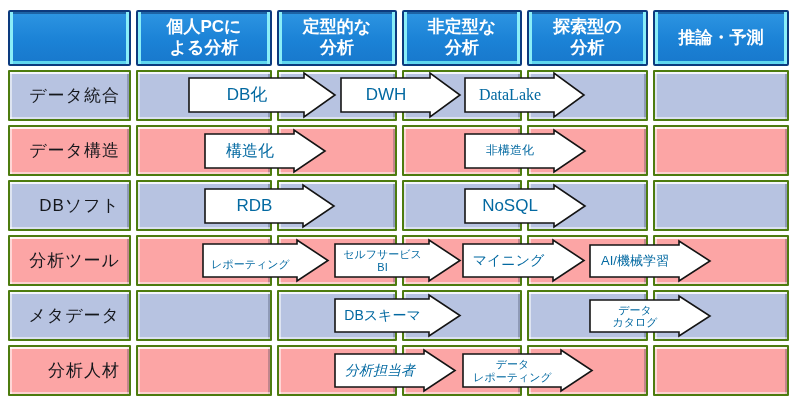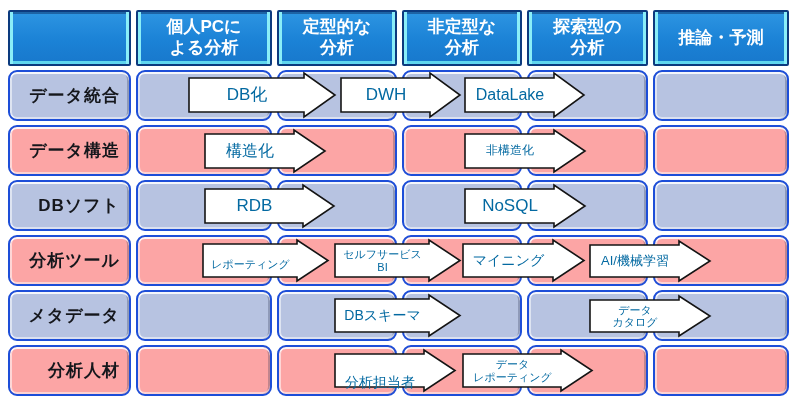--- a/index.html
+++ b/index.html
@@ -14,29 +14,28 @@
   #matrix {
     position:absolute; left:8px; top:10px;
     display:grid;
     grid-template-columns:123px 136px 120px 120px 121px 136px;
     grid-template-rows:56px repeat(6,51px);
     column-gap:5px; row-gap:4px;
   }
 
   
   .cell {
-    border:2px solid #1d4ed8;
-    border-radius:9px;
+    border:2px solid #4d7c0f;
+    border-radius:1px;
     box-shadow:
       inset 0 2px 0 rgba(255,255,255,.85),
       inset 2px 0 0 rgba(255,255,255,.55),
       inset 0 -2px 0 rgba(255,255,255,.5),
       inset -2px 0 0 rgba(40,50,80,.28);
     box-sizing:border-box;
-    font-weight:bold;
   }
   .cell.blue { background:#b7c3e1; }
   .cell.gray { background:#fca5a5; }
 
   .lcell {
     display:flex; align-items:center; justify-content:flex-end;
     padding-right:9px;
     font-size:17px; color:#15171c; letter-spacing:1px;
   }
 
@@ -143,21 +142,21 @@
           <polygon points="1,6 90,6 90,1 120,23 90,45 90,40 1,40" fill="#ffffff" stroke="#141414" stroke-width="1.6" stroke-linejoin="miter"></polygon>
         </svg>
         <div class="alabel" style="left: 4px; top: 6px; width: 84px; height: 34px; font-size: 17px;">
           <div>DWH</div>
         </div>
       </div>
       <div class="arrow" style="left: 464px; top: 72px; width: 121px; height: 46px;">
         <svg width="121" height="46">
           <polygon points="1,6 90,6 90,1 120,23 90,45 90,40 1,40" fill="#ffffff" stroke="#141414" stroke-width="1.6" stroke-linejoin="miter"></polygon>
         </svg>
-        <div class="alabel" style="left: 4px; top: 6px; width: 84px; height: 34px; font-size: 16px;">
+        <div class="alabel" style="left: 4px; top: 6px; width: 84px; height: 34px; font-size: 16px; font-family: Liberation Serif, serif;">
           <div>DataLake</div>
         </div>
       </div>
       <div class="arrow" style="left: 204px; top: 129px; width: 122px; height: 44px;">
         <svg width="122" height="44">
           <polygon points="1,5 90,5 90,1 121,22 90,43 90,39 1,39" fill="#ffffff" stroke="#141414" stroke-width="1.6" stroke-linejoin="miter"></polygon>
         </svg>
         <div class="alabel" style="left: 4px; top: 5px; width: 84px; height: 34px; font-size: 16px;">
           <div>構造化</div>
         </div>
@@ -233,21 +232,21 @@
         </svg>
         <div class="alabel" style="left: 4px; top: 5px; width: 84px; height: 32px; font-size: 11px;">
           <div>データ</div>
           <div>カタログ</div>
         </div>
       </div>
       <div class="arrow" style="left: 334px; top: 349px; width: 122px; height: 43px;">
         <svg width="122" height="43">
           <polygon points="1,5 90,5 90,1 121,21.5 90,42 90,38 1,38" fill="#ffffff" stroke="#141414" stroke-width="1.6" stroke-linejoin="miter"></polygon>
         </svg>
-        <div class="alabel" style="left: 4px; top: 17px; width: 84px; height: 33px; font-size: 14px;">
+        <div class="alabel" style="left: 4px; top: 5px; width: 84px; height: 33px; font-size: 14px; font-style: italic;">
           <div>分析担当者</div>
         </div>
       </div>
       <div class="arrow" style="left: 462px; top: 349px; width: 131px; height: 43px;">
         <svg width="131" height="43">
           <polygon points="1,5 99,5 99,1 130,21.5 99,42 99,38 1,38" fill="#ffffff" stroke="#141414" stroke-width="1.6" stroke-linejoin="miter"></polygon>
         </svg>
         <div class="alabel" style="left: 4px; top: 5px; width: 93px; height: 33px; font-size: 11px;">
           <div>データ</div>
           <div>レポーティング</div>

